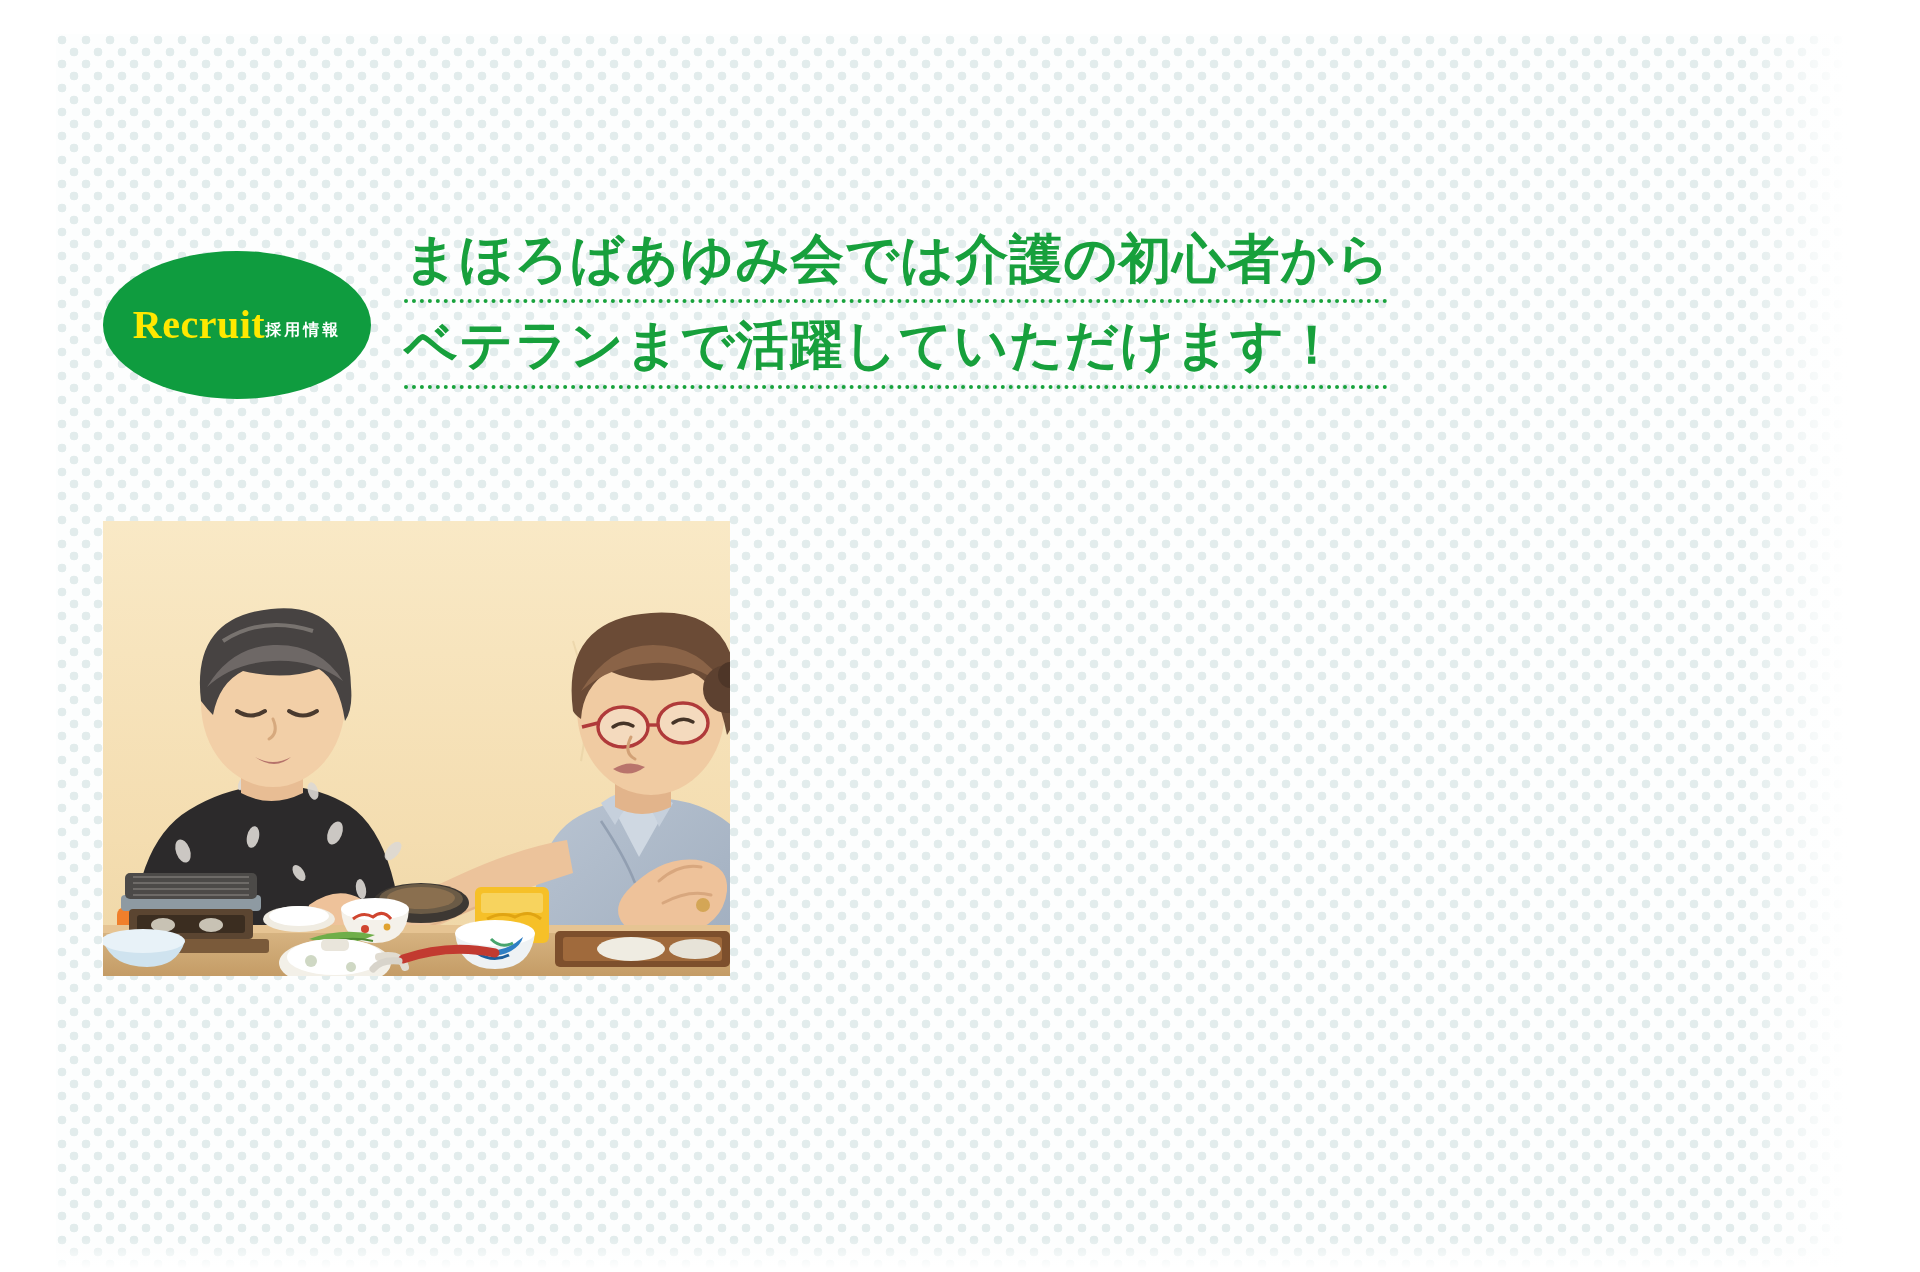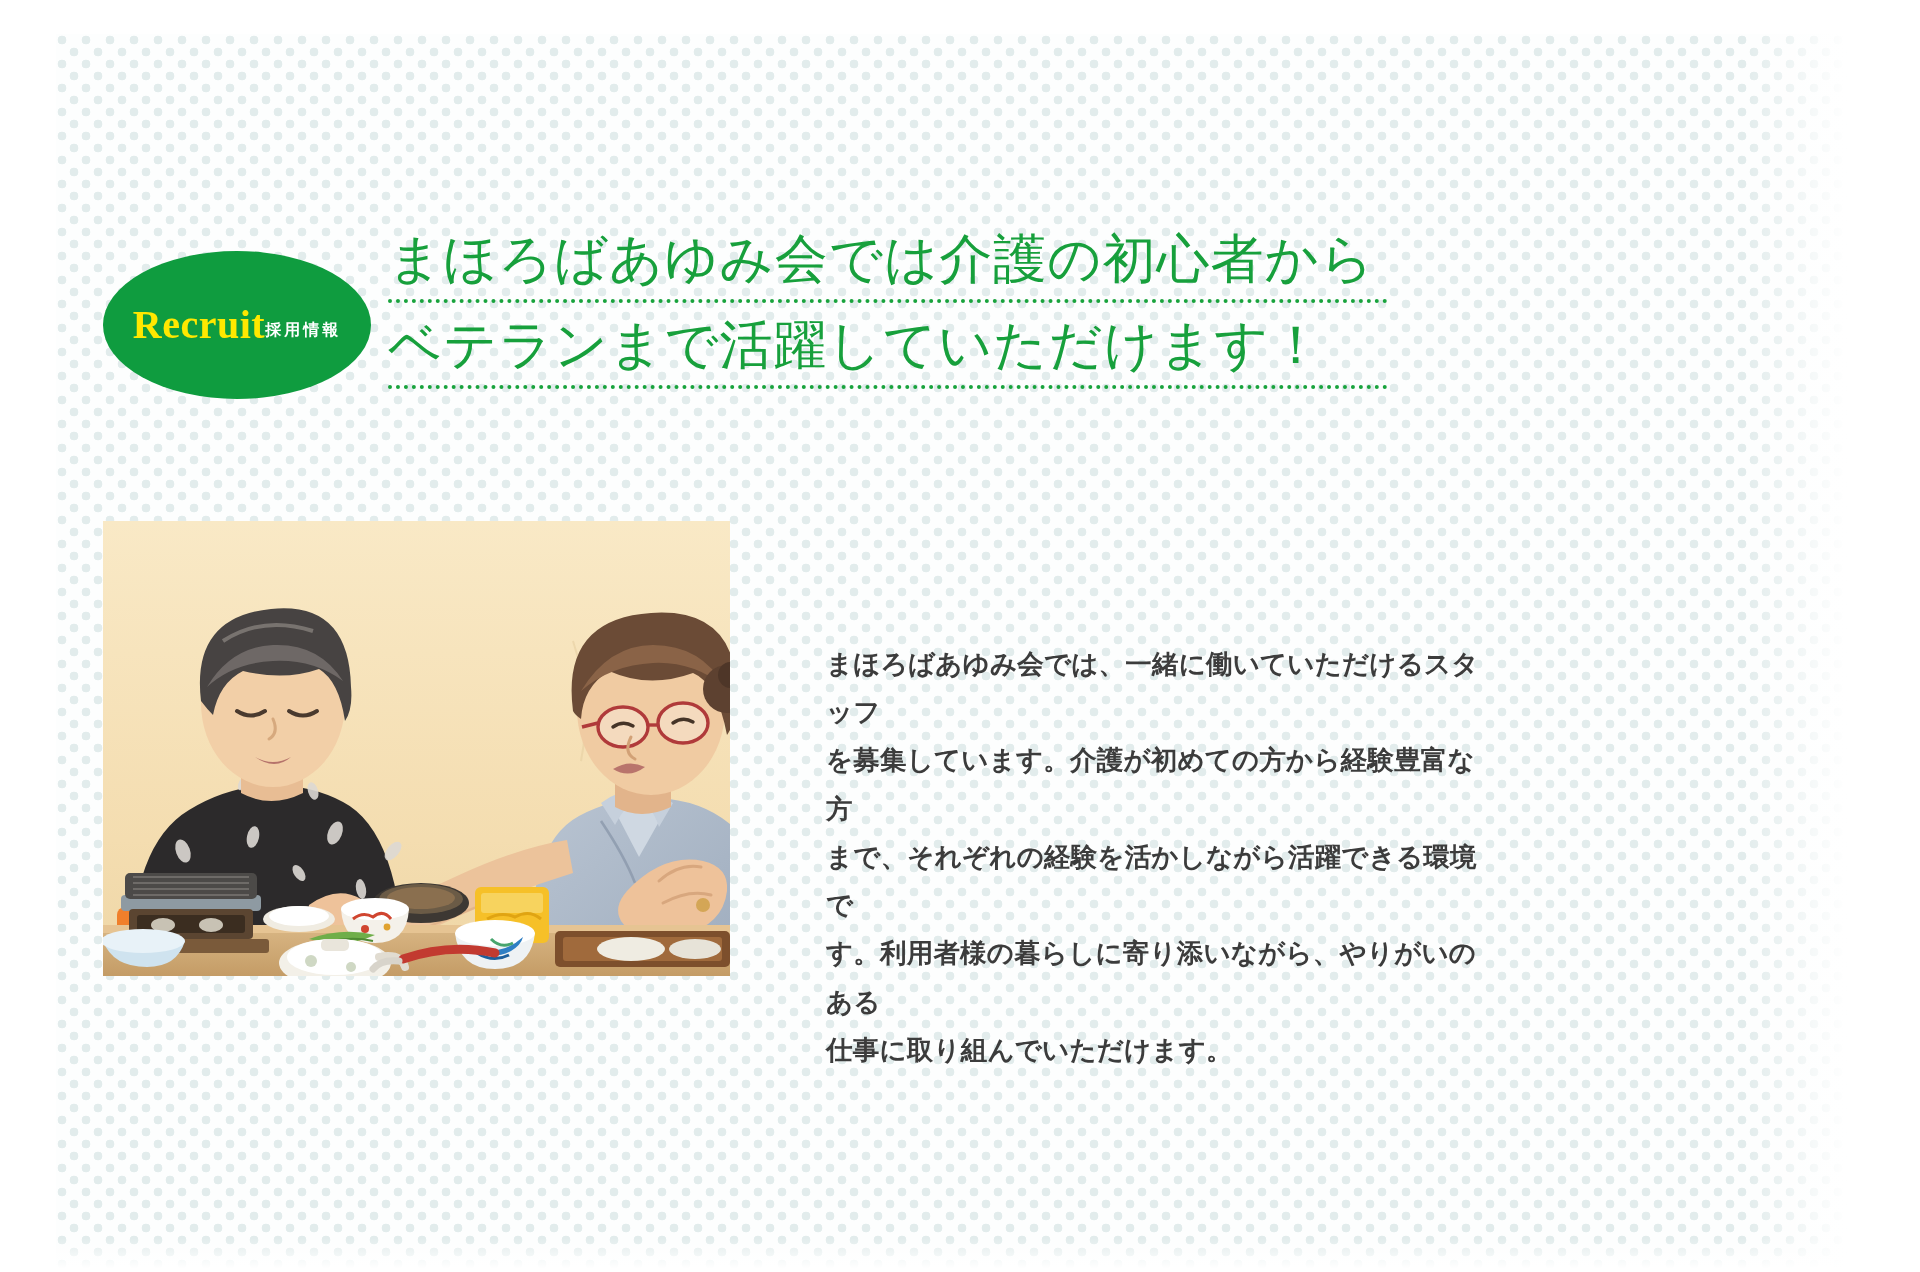--- a/index.html
+++ b/index.html
@@ -93,28 +93,29 @@
   
   .headline {
     position: absolute;
     left: 388px;
     top: 232px;
     width: 1000px;
   }
   .headline-line {
     display: block;
     font-size: 53px;
-    font-weight: 400;
+    font-weight: 700;
     color: #17a03c;
     line-height: 1.0;
     letter-spacing: 1px;
     padding-bottom: 14px;
     margin-bottom: 15px;
     border-bottom: 4px dotted #19a33d;
     white-space: nowrap;
+    margin-left: 16px;
   }
   .headline-line.second {
     border-bottom: 4px dotted #19a33d;
     margin-bottom: 0;
   }
 
   
   .photo {
     position: absolute;
     left: 103px;
@@ -322,21 +323,14 @@
         <rect x="460" y="416" width="159" height="24" rx="3" fill="#a06a3c"></rect>
         <ellipse cx="528" cy="428" rx="34" ry="12" fill="#efece2"></ellipse>
         <ellipse cx="592" cy="428" rx="26" ry="10" fill="#e7e3d8"></ellipse>
 
         <path d="M0 420 q10 26 44 26 q30 0 38 -26z" fill="#cfe3ef"></path>
         <ellipse cx="40" cy="420" rx="42" ry="12" fill="#e8f2f8"></ellipse>
       </g>
     </svg>
   </div>
 
-  <div class="body-copy">
-    <p>まほろばあゆみ会では、一緒に働いていただけるスタッフ</p>
-    <p>を募集しています。介護が初めての方から経験豊富な方</p>
-    <p>まで、それぞれの経験を活かしながら活躍できる環境で</p>
-    <p>す。利用者様の暮らしに寄り添いながら、やりがいのある</p>
-    <p>仕事に取り組んでいただけます。</p>
-  </div>
 
 </div>
 
 </body></html>

